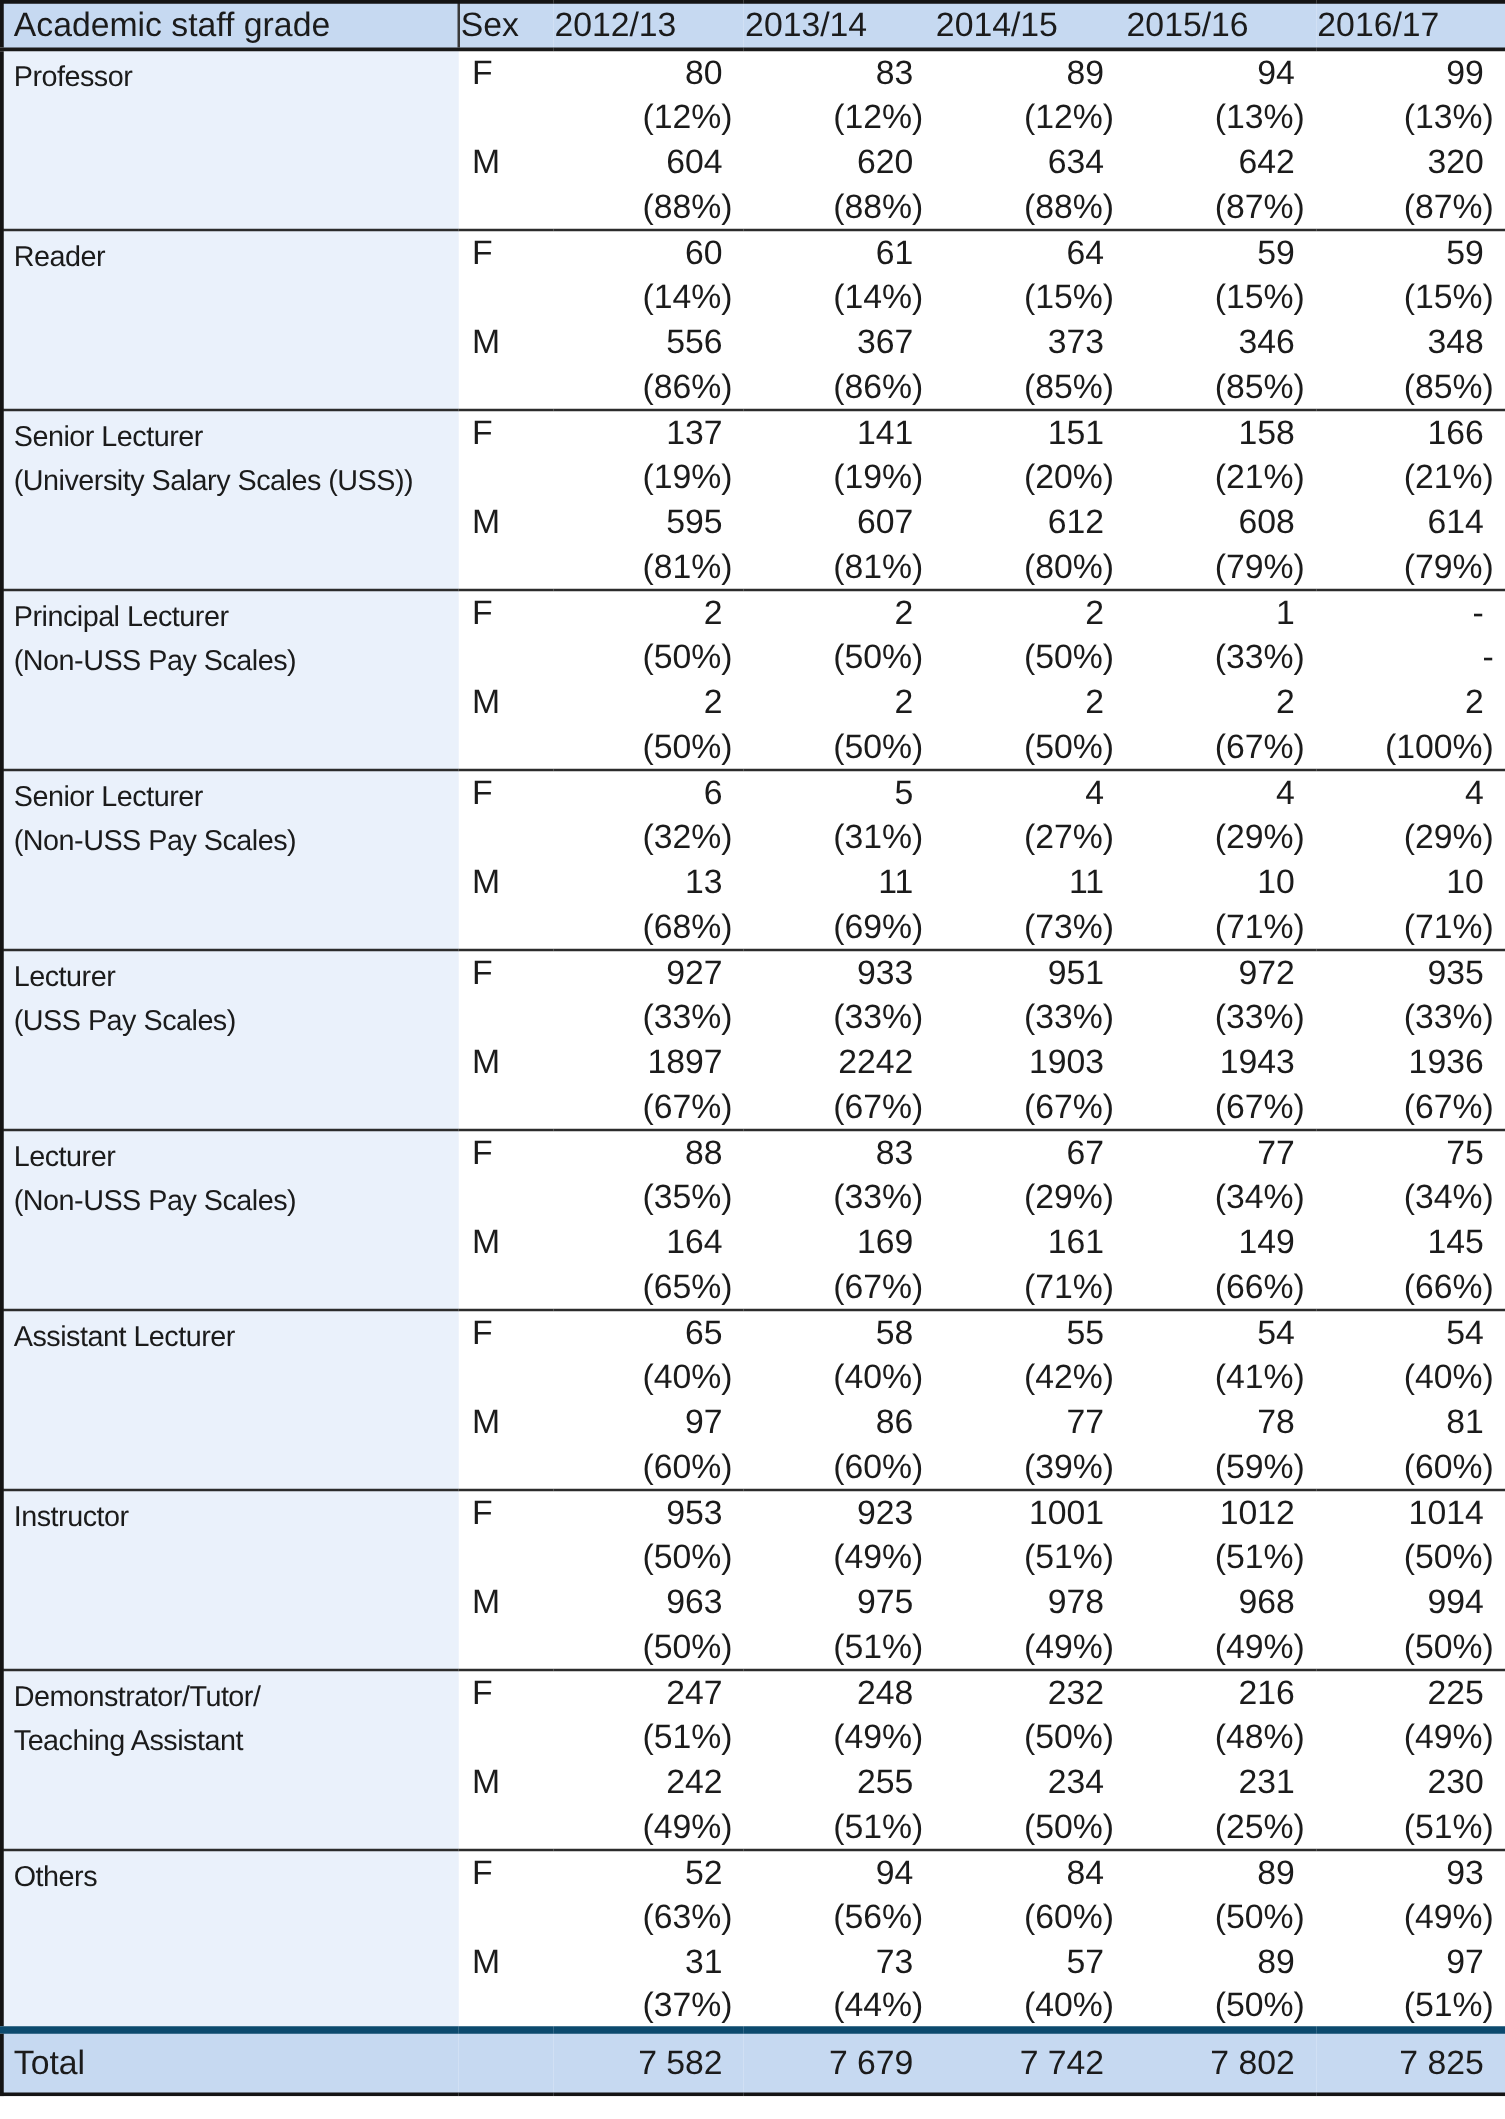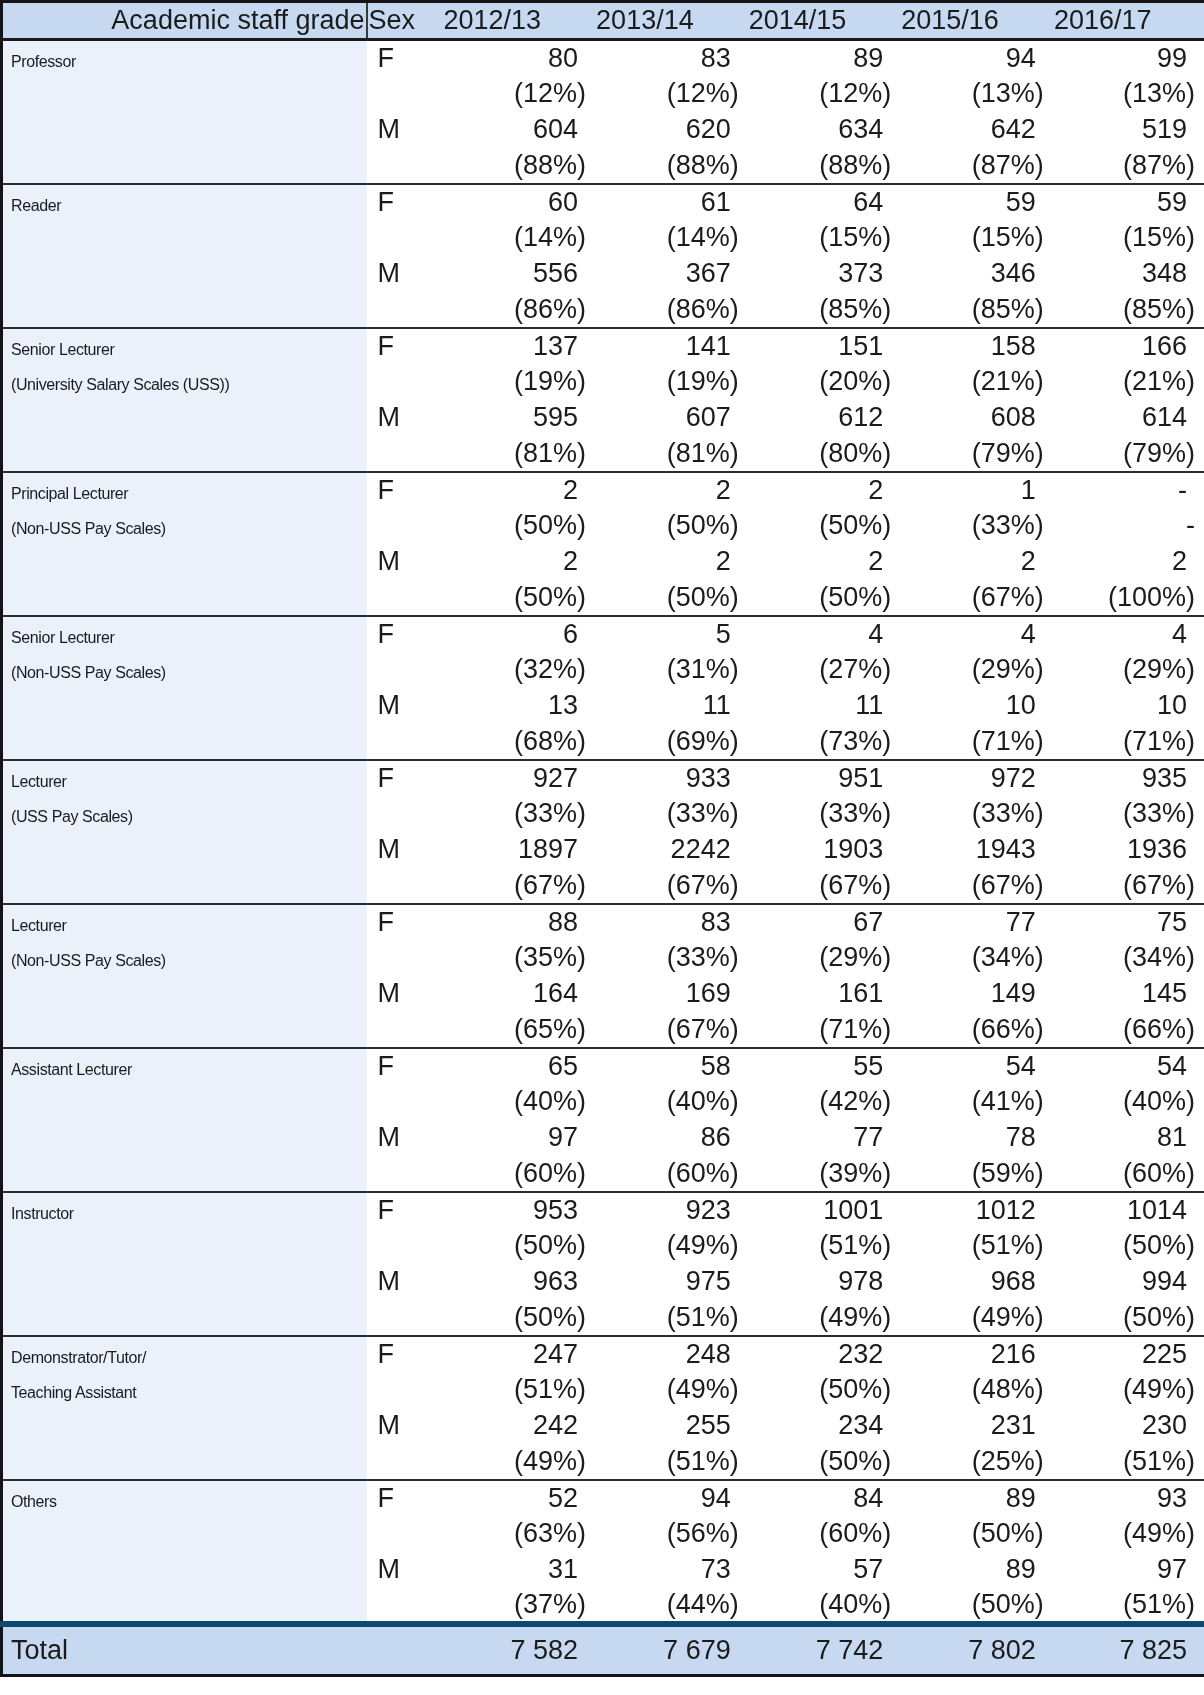--- a/index.html
+++ b/index.html
@@ -20,21 +20,21 @@
   }
   thead th {
     background: var(--band-blue, #c6d9f1);
     font-weight: normal;
     font-size: 27px;
     height: 33px;
     border-bottom: 3px solid #1a1a1a;
     white-space: nowrap;
   }
   th.grade-h {
-    text-align: right;
+    text-align: left;
     padding-left: 8px;
     border-right: 2px solid #3a3a3a;
   }
   th.sex-h {
     text-align: left;
   }
   th.year {
     text-align: left;
     padding-right: 8px;
   }
@@ -46,21 +46,21 @@
   }
   td {
     font-size: 27px;
     vertical-align: middle;
   }
   td.grade {
     background: var(--light-col, #eaf1fb);
     text-align: left;
     vertical-align: top;
     padding: 3px 20px 0 8px;
-    font-size: 16px;
+    font-size: 23px;
     letter-spacing: -0.4px;
     line-height: 35px;
     white-space: nowrap;
   }
   td.sex {
     text-align: left;
     padding-left: 11px;
     white-space: nowrap;
   }
   td.num {
@@ -134,21 +134,21 @@
           <td class="num pct">(12%)</td>
           <td class="num pct">(13%)</td>
           <td class="num pct">(13%)</td>
         </tr>
         <tr>
           <td class="sex">M</td>
           <td class="num count">604</td>
           <td class="num count">620</td>
           <td class="num count">634</td>
           <td class="num count">642</td>
-          <td class="num count">519</td>
+          <td class="num count">320</td>
         </tr>
         <tr>
           <td class="sex"></td>
           <td class="num pct">(88%)</td>
           <td class="num pct">(88%)</td>
           <td class="num pct">(88%)</td>
           <td class="num pct">(87%)</td>
           <td class="num pct">(87%)</td>
         </tr>
       </tbody>

